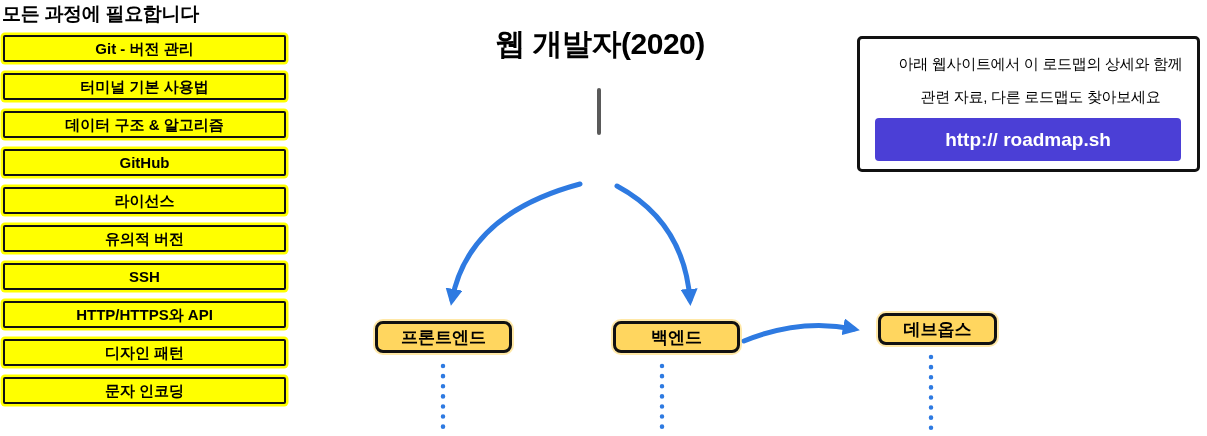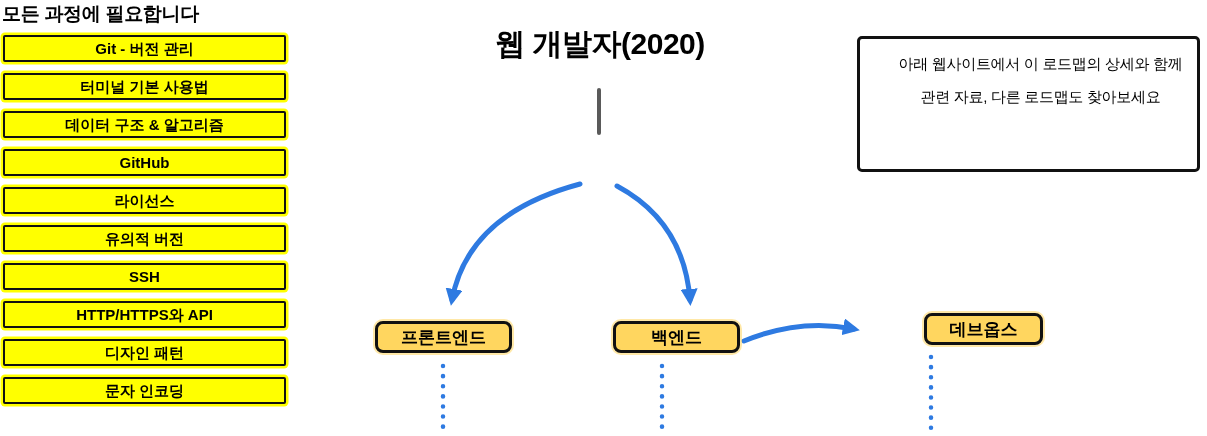--- a/index.html
+++ b/index.html
@@ -28,21 +28,21 @@
   
   .course{
     position:absolute;background:var(--node-orange,#ffd65f);
     border:3px solid var(--border-black,#111);border-radius:8px;
     box-shadow:0 0 0 2px rgba(255,214,95,.55);
     display:flex;align-items:center;justify-content:center;
     font-size:17px;font-weight:bold;cursor:pointer;
   }
   .course.frontend{left:375px;top:321px;width:131px;height:26px;}
   .course.backend{left:613px;top:321px;width:121px;height:26px;}
-  .course.devops{left:878px;top:313px;width:113px;height:26px;margin-left:46px;}
+  .course.devops{left:878px;top:313px;width:113px;height:26px;}
   
   .overlay{position:absolute;left:0;top:0;width:1207px;height:436px;pointer-events:none;}
   
   .info{position:absolute;left:857px;top:36px;width:337px;height:130px;
     background:#fff;border:3px solid var(--border-black,#111);border-radius:5px;}
   .info-line{position:absolute;left:0;width:100%;text-align:center;font-size:15px;letter-spacing:-0.3px;padding-left:12px;}
   .info-line.l1{top:16px;}
   .info-line.l2{top:49px;}
   .info-btn{position:absolute;left:15px;top:79px;width:306px;height:43px;
     background:var(--button-purple,#4b3fd6);border-radius:4px;color:#fff;
@@ -86,15 +86,16 @@
     <path d="M 931 357 L 931 430" fill="none" stroke="#2e7ae1" stroke-width="4.5" stroke-linecap="round" stroke-dasharray="0.1 10"></path>
   </svg>
 
   <div class="course frontend">프론트엔드</div>
   <div class="course backend">백엔드</div>
   <div class="course devops">데브옵스</div>
 
   <div class="info">
     <div class="info-line l1">아래 웹사이트에서 이 로드맵의 상세와 함께</div>
     <div class="info-line l2">관련 자료, 다른 로드맵도 찾아보세요</div>
+    <div class="info-btn">http:// roadmap.sh</div>
   </div>
 
 </div>
 
 </body></html>

